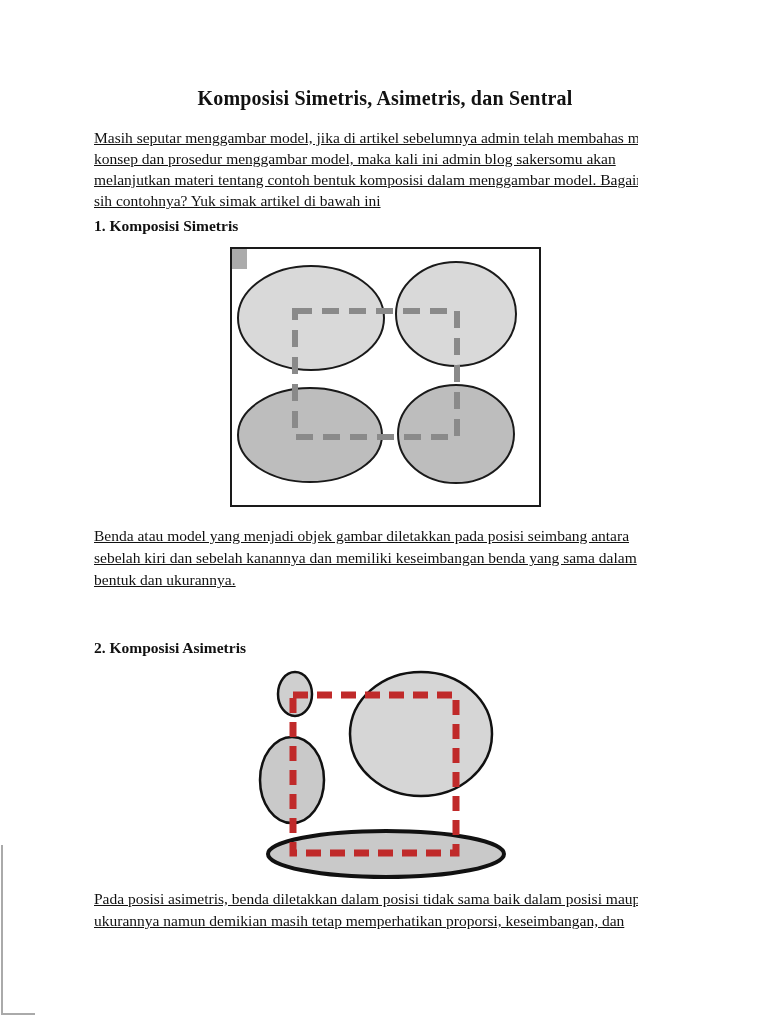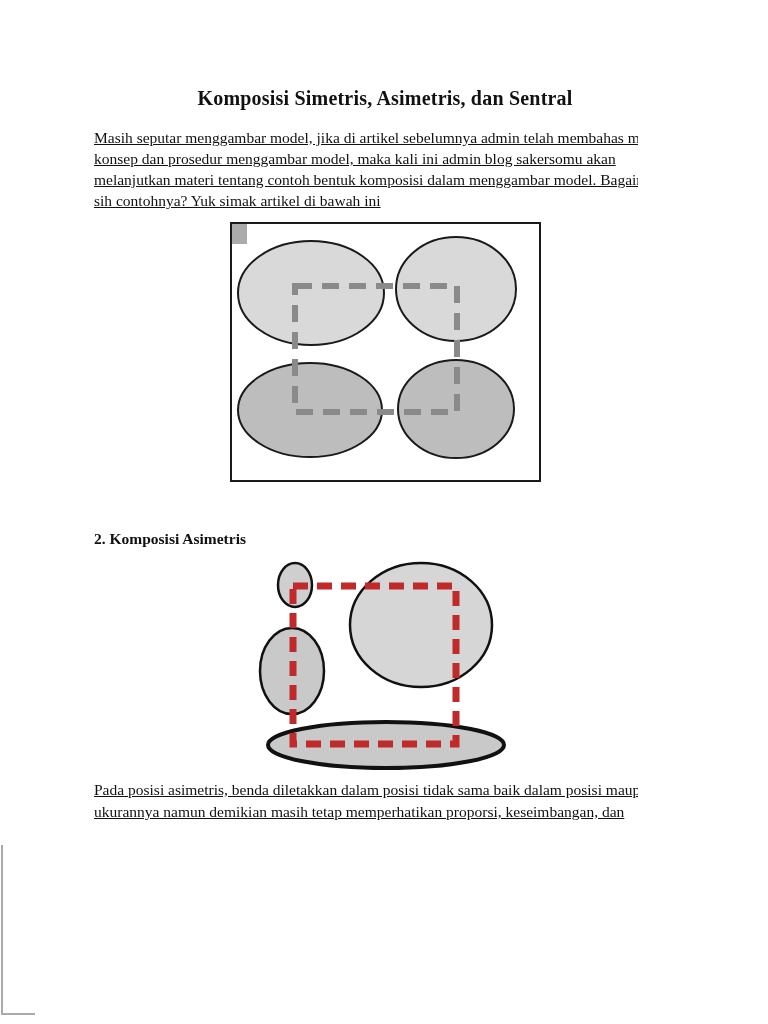--- a/index.html
+++ b/index.html
@@ -76,33 +76,35 @@
 </head>
 <body>
 
 <div class="page">
   <div class="content">
 
     <h1 class="doc-title">Komposisi Simetris, Asimetris, dan Sentral</h1>
 
     <p class="body-text intro">Masih seputar menggambar model, jika di artikel sebelumnya admin telah membahas materi konsep dan prosedur menggambar model, maka kali ini admin blog sakersomu akan melanjutkan materi tentang contoh bentuk komposisi dalam menggambar model. Bagaimana sih contohnya? Yuk simak artikel di bawah ini</p>
 
+    <h2 class="sec-heading heading-1">1. Komposisi Simetris</h2>
 
     <div class="figure-symmetric">
       <svg width="311" height="260" viewBox="0 0 311 260">
         <rect x="1" y="1" width="309" height="258" fill="#ffffff" stroke="#1a1a1a" stroke-width="2"></rect>
         <rect x="2" y="2" width="15" height="20" fill="#ababab"></rect>
         <ellipse cx="81" cy="71" rx="73" ry="52" fill="#d9d9d9" stroke="#1a1a1a" stroke-width="2"></ellipse>
         <ellipse cx="226" cy="67" rx="60" ry="52" fill="#d9d9d9" stroke="#1a1a1a" stroke-width="2"></ellipse>
         <ellipse cx="80" cy="188" rx="72" ry="47" fill="#bdbdbd" stroke="#1a1a1a" stroke-width="2"></ellipse>
         <ellipse cx="226" cy="187" rx="58" ry="49" fill="#bdbdbd" stroke="#1a1a1a" stroke-width="2"></ellipse>
         <rect x="65" y="64" width="162" height="126" fill="none" stroke="#8a8a8a" stroke-width="6" stroke-dasharray="17 10"></rect>
       </svg>
     </div>
 
+    <p class="body-text wide-lh body-symmetric">Benda atau model yang menjadi objek gambar diletakkan pada posisi seimbang antara sebelah kiri dan sebelah kanannya dan memiliki keseimbangan benda yang sama dalam bentuk dan ukurannya.</p>
 
     <h2 class="sec-heading heading-2">2. Komposisi Asimetris</h2>
 
     <div class="figure-asymmetric">
       <svg width="255" height="212" viewBox="0 0 255 212">
         <ellipse cx="163" cy="64" rx="71" ry="62" fill="#d6d6d6" stroke="#111111" stroke-width="2.5"></ellipse>
         <ellipse cx="37" cy="24" rx="17" ry="22" fill="#cfcfcf" stroke="#111111" stroke-width="2.5"></ellipse>
         <ellipse cx="34" cy="110" rx="32" ry="43" fill="#c9c9c9" stroke="#111111" stroke-width="2.5"></ellipse>
         <ellipse cx="128" cy="184" rx="118" ry="23" fill="#c9c9c9" stroke="#111111" stroke-width="4"></ellipse>
         <rect x="35" y="25" width="163" height="158" fill="none" stroke="#c02a2a" stroke-width="7" stroke-dasharray="15 9"></rect>

